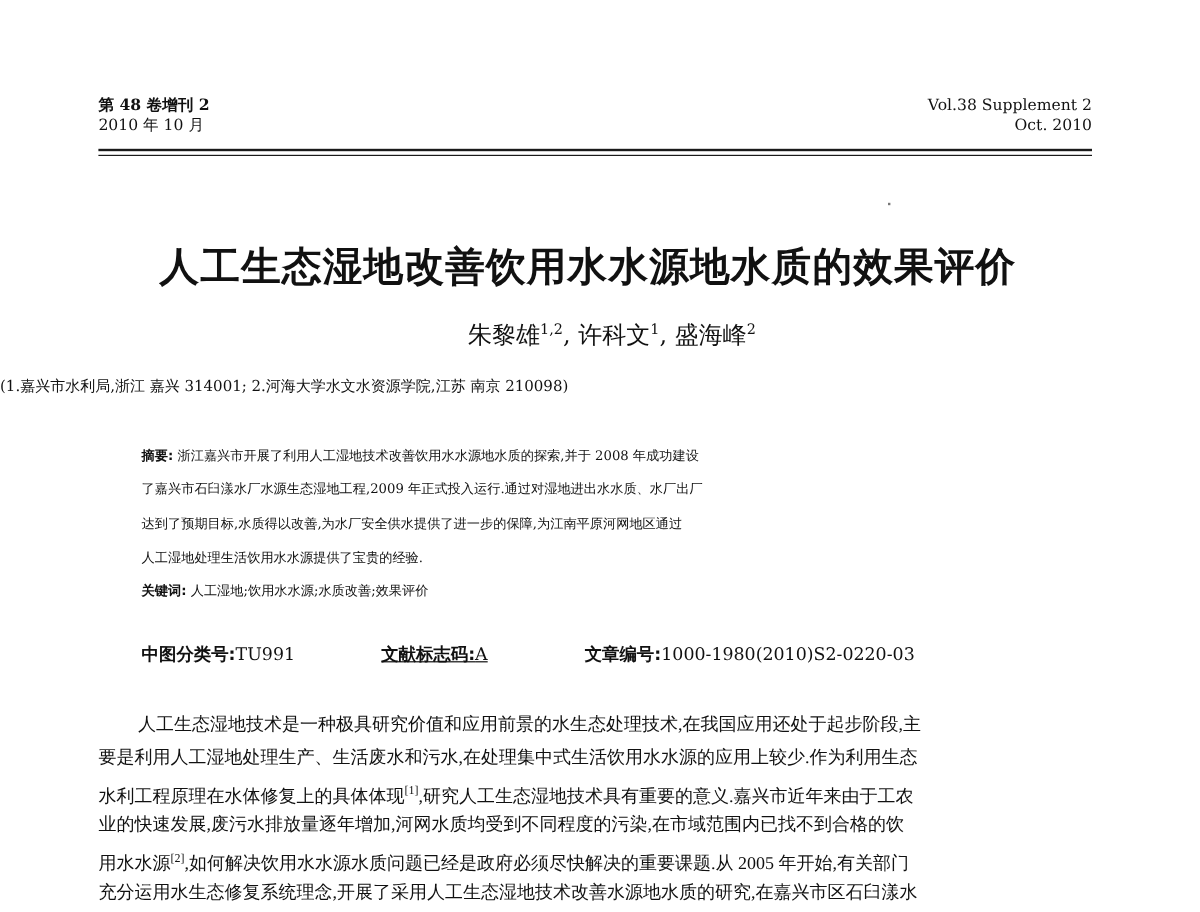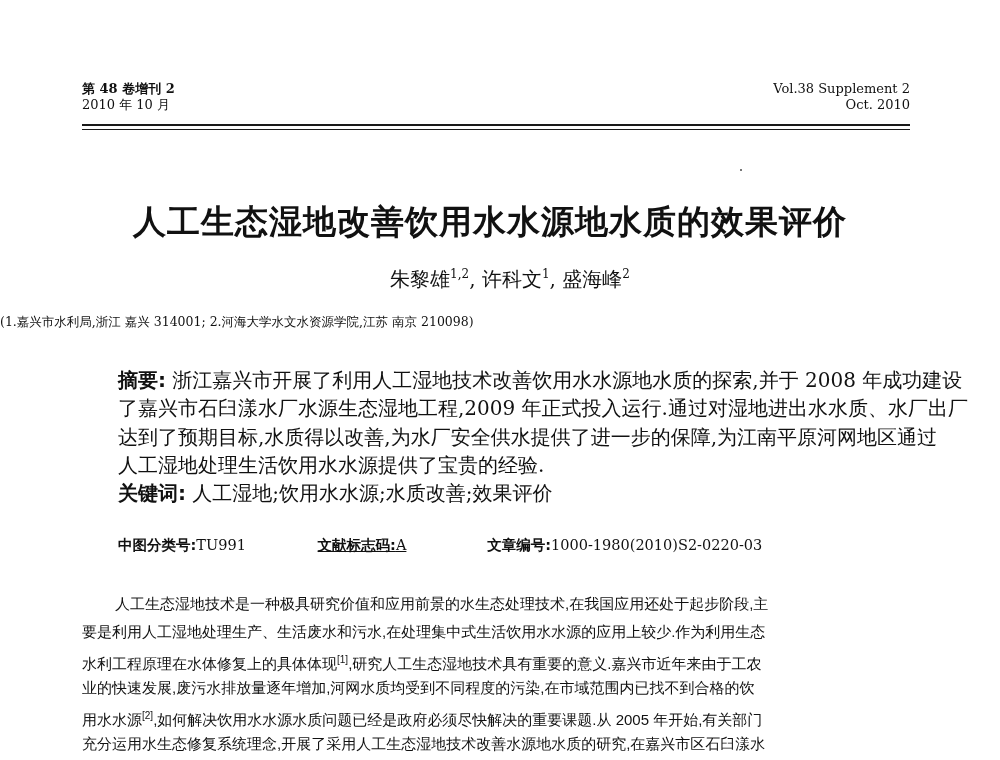--- a/index.html
+++ b/index.html
@@ -20,30 +20,30 @@
   .rule.r2 { top: 129px; height: 1px; }
   .dot { position: absolute; left: 740px; top: 169px; width: 2px; height: 2px; background: #777; }
 
   .title { left: 0; width: 980px; top: 200px; text-align: center;
     font-family: "DejaVu Sans", "Liberation Sans", sans-serif;
     font-size: 33px; font-weight: bold; letter-spacing: 1px; }
   .authors { left: 0; width: 980px; top: 266px; text-align: center; font-size: 20px; margin-left: 20px; }
   .authors sup { font-size: 12px; vertical-align: 8px; }
   .affil { left: 0; width: 980px; top: 314px; font-size: 12.5px; }
 
-  .abstract { left: 118px; top: 366px; width: 770px; font-size: 20px; line-height: 28.3px; }
+  .abstract { left: 118px; top: 366px; width: 770px; font-size: 11px; line-height: 28.3px; }
   .abstract .line { white-space: nowrap; height: 28.3px; }
   .lbl { font-weight: bold; font-family: "DejaVu Sans", "Liberation Sans", sans-serif; }
   .class-row { left: 118px; top: 536px; font-size: 14.5px; }
   .class-row span.item { display: inline-block; }
   .class-row .i1 { width: 195px; }
   .class-row .i2 { width: 165px; text-decoration: underline; }
 
   .body-text { left: 82px; top: 590px; width: 832px; font-size: 15px; line-height: 28px;
-    font-family: Liberation Sans, sans-serif; }
+    font-family: Liberation Serif, serif; }
   .body-text .line { white-space: nowrap; height: 28px; }
   .body-text .indent { padding-left: 33px; }
   .body-text sup { font-size: 10px; vertical-align: 6px; }
 </style>
 </head>
 <body>
 
 <div class="abs hdr hdr-left">
   <div class="l1">第 48 卷增刊 2</div>
   <div>2010 年 10 月</div>

